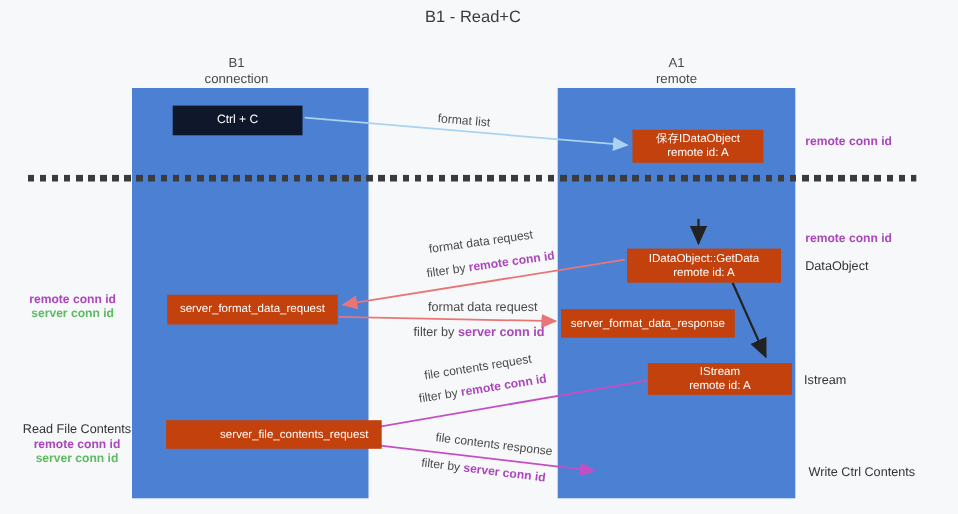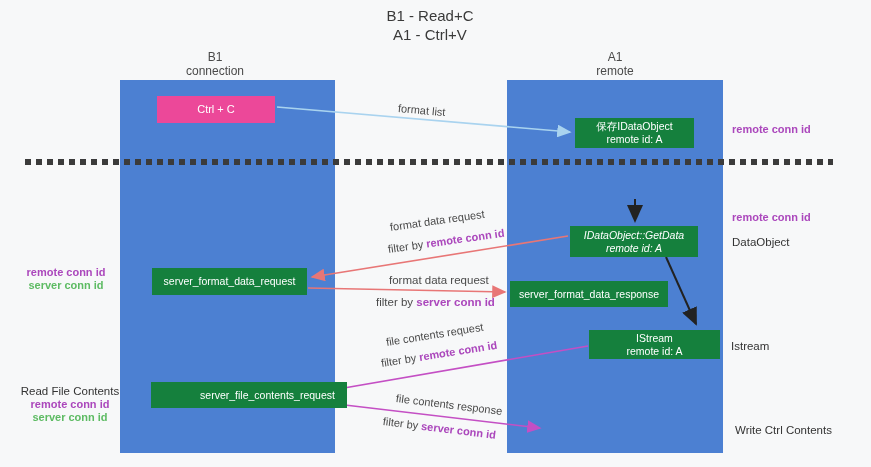--- a/index.html
+++ b/index.html
@@ -4,22 +4,22 @@
 <style>
   html,body{margin:0;padding:0;}
   body{font-family:"Liberation Sans",sans-serif;background:#f7f8f9;}
   .stage{position:relative;width:871px;height:467px;background:#f7f8f9;overflow:hidden;}
   .abs{position:absolute;}
   .title{left:330px;top:6px;width:200px;text-align:center;font-size:15px;color:#3a3a3a;line-height:19px;z-index:4;}
   .colhead{text-align:center;font-size:12px;color:#4a4a4a;line-height:14px;z-index:4;}
   .column{background:#4c80d2;z-index:1;}
   .node{z-index:3;display:flex;flex-direction:column;align-items:center;justify-content:center;
         color:#fff;text-align:center;font-size:11px;line-height:13px;}
-  .green{background:#ec4899;}
-  .orange{background:#15803d;}
+  .green{background:#0f172a;}
+  .orange{background:#c2410c;}
   .node .l2{font-size:10.5px;}
   .dash{left:25px;top:159px;width:808px;height:6px;z-index:2;
         background:repeating-linear-gradient(90deg,#3b3b3b 0 6px,transparent 6px 11px);}
   svg.arrows{left:0;top:0;z-index:2;pointer-events:none;}
   .elabel{font-size:11px;color:#4a4a4a;white-space:nowrap;z-index:4;}
   .elabel.big{font-size:11.5px;}
   .rotP5{transform:rotate(5deg);transform-origin:left center;}
   .rotN8{transform:rotate(-8deg);transform-origin:left center;}
   .rotN9{transform:rotate(-9deg);transform-origin:left center;}
   .rotP7{transform:rotate(7deg);transform-origin:left center;}
@@ -30,21 +30,20 @@
   .leftGroup{width:104px;text-align:center;font-size:11px;line-height:13px;z-index:4;white-space:nowrap;}
   .leftGroup .blk{color:#333;font-size:11.5px;}
 </style>
 </head>
 <body>
 
 <div class="stage">
 
   <div class="abs title">
     <div>B1 - Read+C</div>
-    <div>A1 - Ctrl+V</div>
   </div>
 
   <div class="abs colhead" style="left:150px;top:50px;width:130px;">
     <div>B1</div>
     <div>connection</div>
   </div>
   <div class="abs colhead" style="left:550px;top:50px;width:130px;">
     <div>A1</div>
     <div>remote</div>
   </div>
@@ -81,21 +80,21 @@
   <div class="abs node green" style="left:157px;top:96px;width:118px;height:27px;">
     <div>Ctrl + C</div>
   </div>
 
   <div class="abs node orange" style="left:575px;top:118px;width:119px;height:30px;">
     <div class="l2">保存IDataObject</div>
     <div class="l2">remote id: A</div>
   </div>
 
 
-  <div class="abs node orange" style="left:570px;top:226px;width:128px;height:31px;font-style:italic;">
+  <div class="abs node orange" style="left:570px;top:226px;width:140px;height:31px;">
     <div class="l2">IDataObject::GetData</div>
     <div class="l2">remote id: A</div>
   </div>
 
   <div class="abs node orange" style="left:152px;top:268px;width:155px;height:27px;">
     <div class="l2">server_format_data_request</div>
   </div>
 
   <div class="abs node orange" style="left:510px;top:281px;width:158px;height:26px;">
     <div class="l2">server_format_data_response</div>

